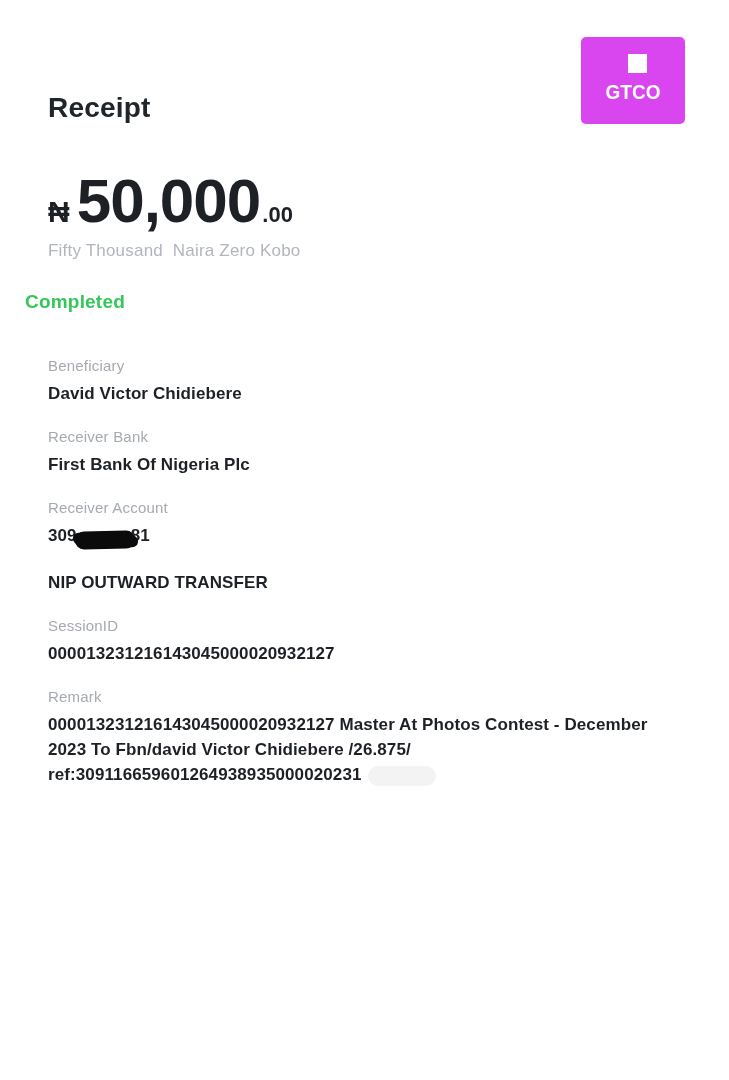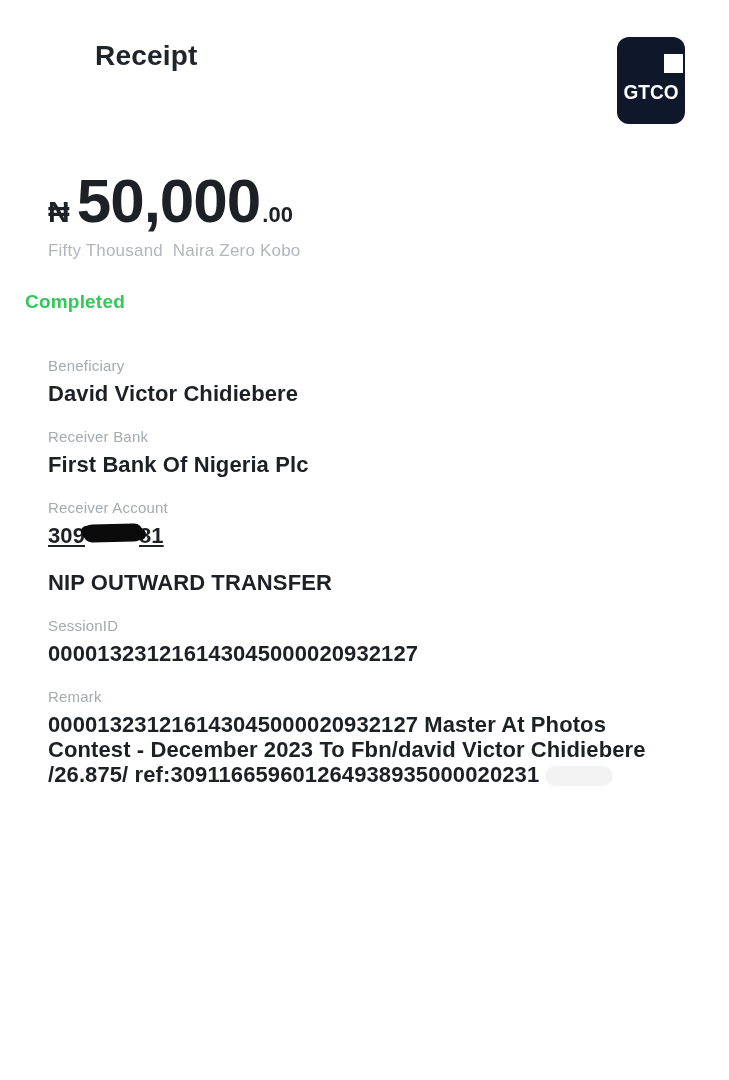--- a/index.html
+++ b/index.html
@@ -12,43 +12,42 @@
   .page {
     position: relative;
     width: 729px;
     height: 1080px;
     background: #ffffff;
     overflow: hidden;
   }
   .header {
     display: flex;
     justify-content: space-between;
-    align-items: flex-start;
+    align-items: flex-end;
     padding: 40px 44px 0 48px;
-    margin-left: 47px;
   }
   .page-title {
     font-size: 28px;
     font-weight: 700;
     color: #20242b;
     letter-spacing: 0.2px;
   }
   .datetime {
     margin-top: 17px;
     font-size: 15px;
     color: #9ba0a8;
     letter-spacing: 0.2px;
   }
   
   .logo {
     position: relative;
-    width: 68px;
+    width: 104px;
     height: 87px;
-    background: #0f172a;
-    border-radius: 12px;
+    background: #d946ef;
+    border-radius: 5px;
     flex-shrink: 0;
     margin-top: -3px;
   }
   .logo-square {
     position: absolute;
     left: 47px;
     top: 17px;
     width: 19px;
     height: 19px;
     background: #ffffff;
@@ -112,28 +111,28 @@
     margin-top: 44px;
   }
   .field { margin-bottom: 22px; }
   .field-label {
     font-size: 15px;
     color: #a5a9b1;
     letter-spacing: 0.2px;
     margin-bottom: 7px;
   }
   .field-value {
-    font-size: 22px;
+    font-size: 17px;
     font-weight: 700;
     color: #1d2025;
     letter-spacing: 0.1px;
     line-height: 25px;
     max-width: 640px;
   }
-  .account-value { display: flex; align-items: flex-start; text-decoration: underline; }
+  .account-value { display: flex; align-items: flex-end; }
   .redaction-black {
     display: inline-block;
     width: 60px;
     height: 18px;
     background: #0b0b0b;
     border-radius: 9px;
     margin: 0 -4px 0 -2px;
     transform: rotate(-1.5deg);
     box-shadow: 6px 2px 0 -3px #0b0b0b, -5px -2px 0 -3px #0b0b0b;
     position: relative;

